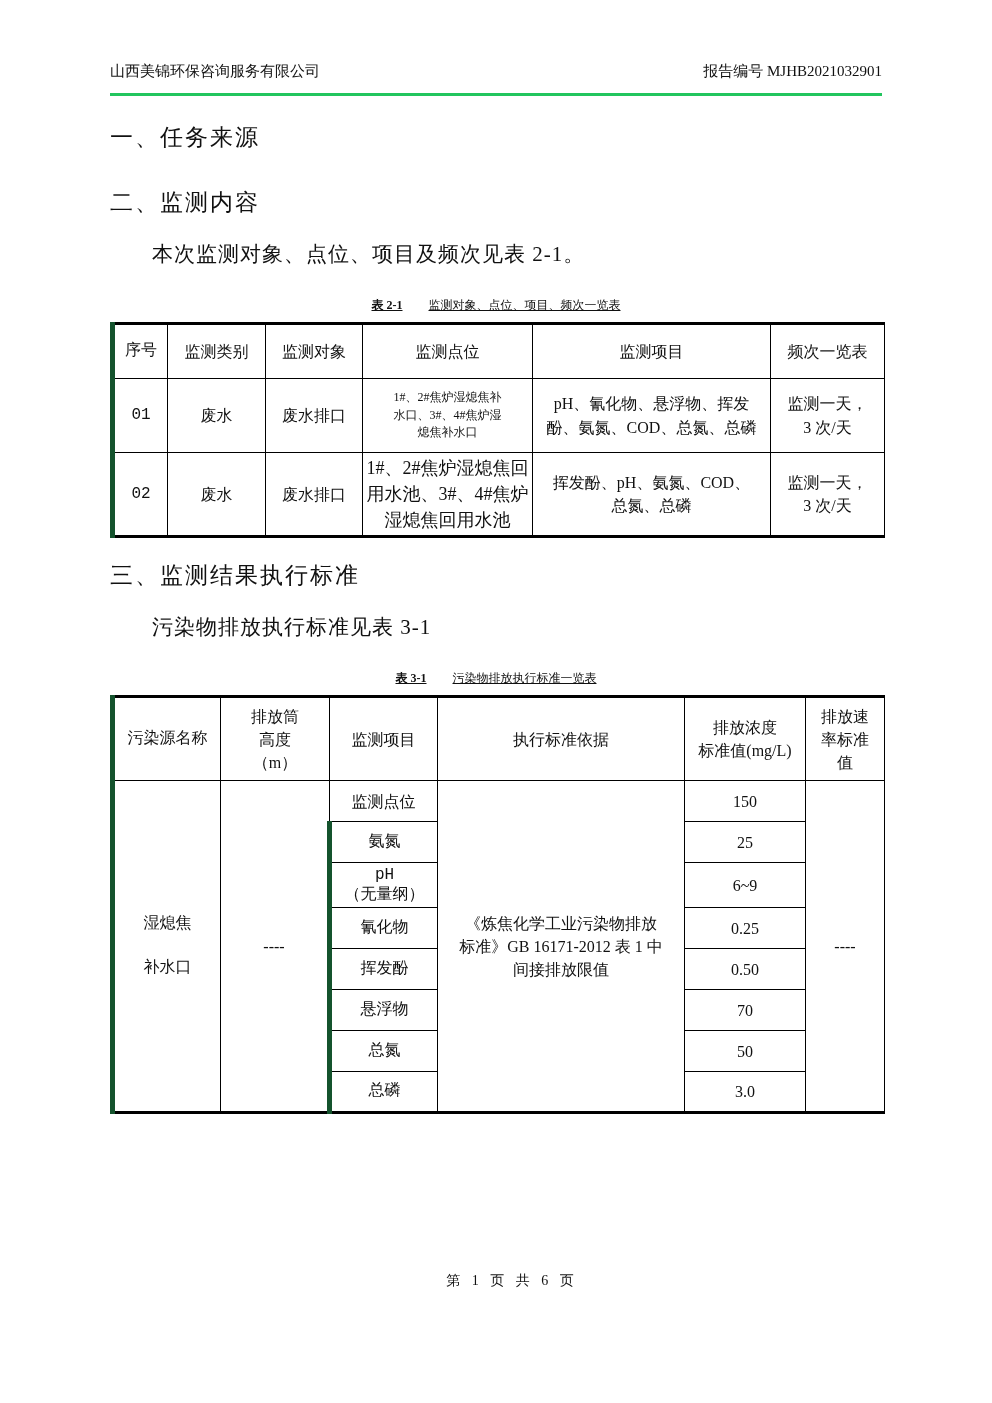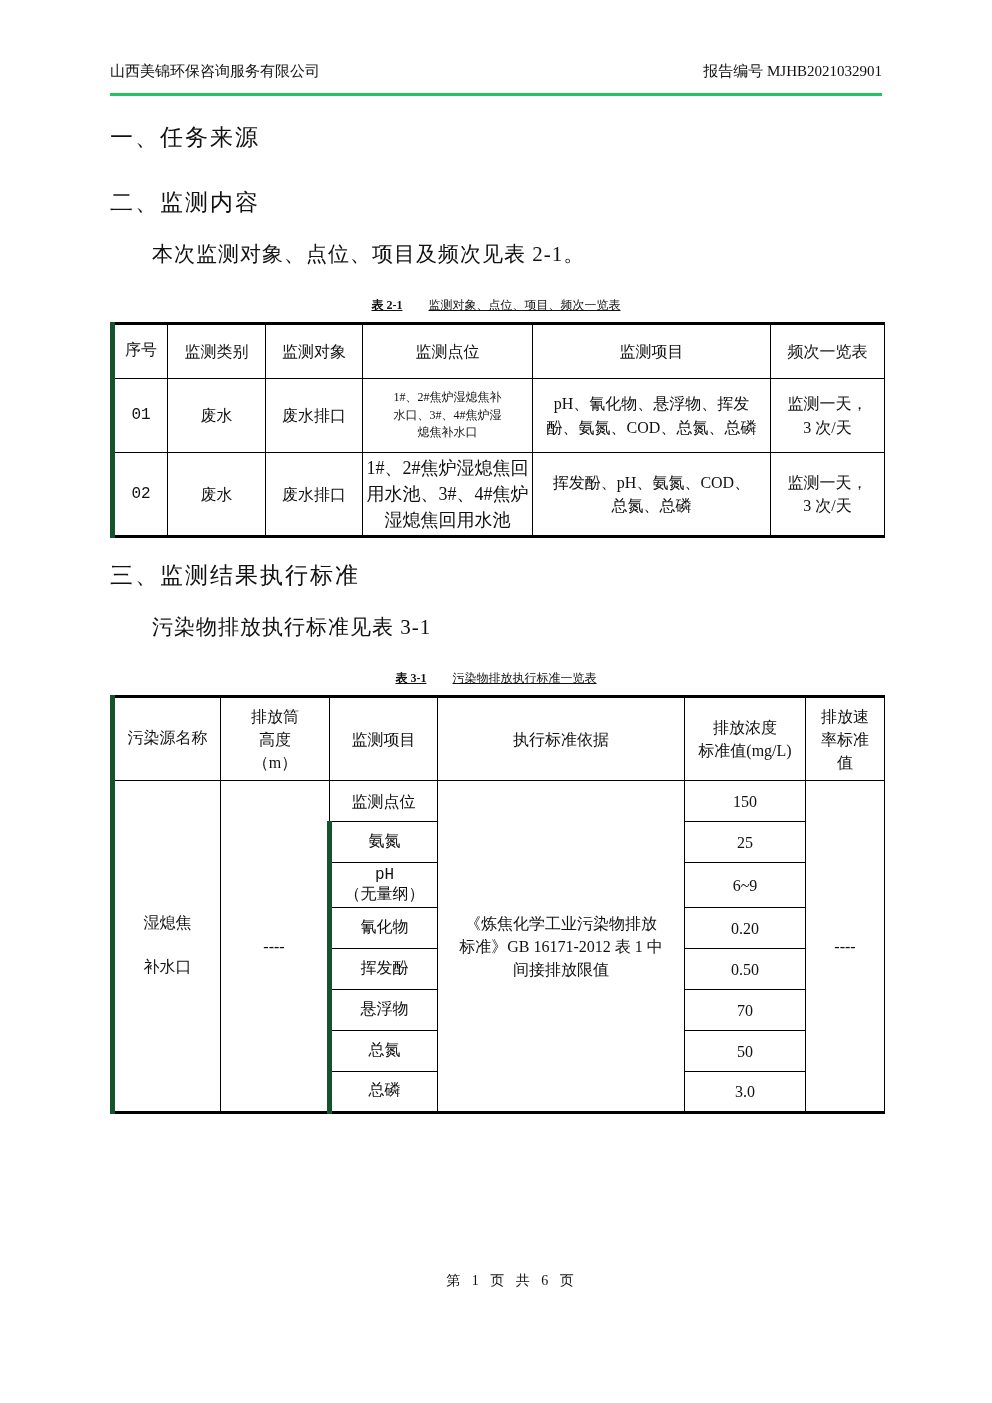--- a/index.html
+++ b/index.html
@@ -185,21 +185,21 @@
       <td>氨氮</td>
       <td>25</td>
     </tr>
     <tr class="drow">
       <td class="pre" style="line-height:1.25">pH
 （无量纲）</td>
       <td>6~9</td>
     </tr>
     <tr class="drow">
       <td>氰化物</td>
-      <td>0.20</td>
+      <td>0.25</td>
     </tr>
     <tr class="drow">
       <td>挥发酚</td>
       <td>0.50</td>
     </tr>
     <tr class="drow">
       <td>悬浮物</td>
       <td>70</td>
     </tr>
     <tr class="drow">

